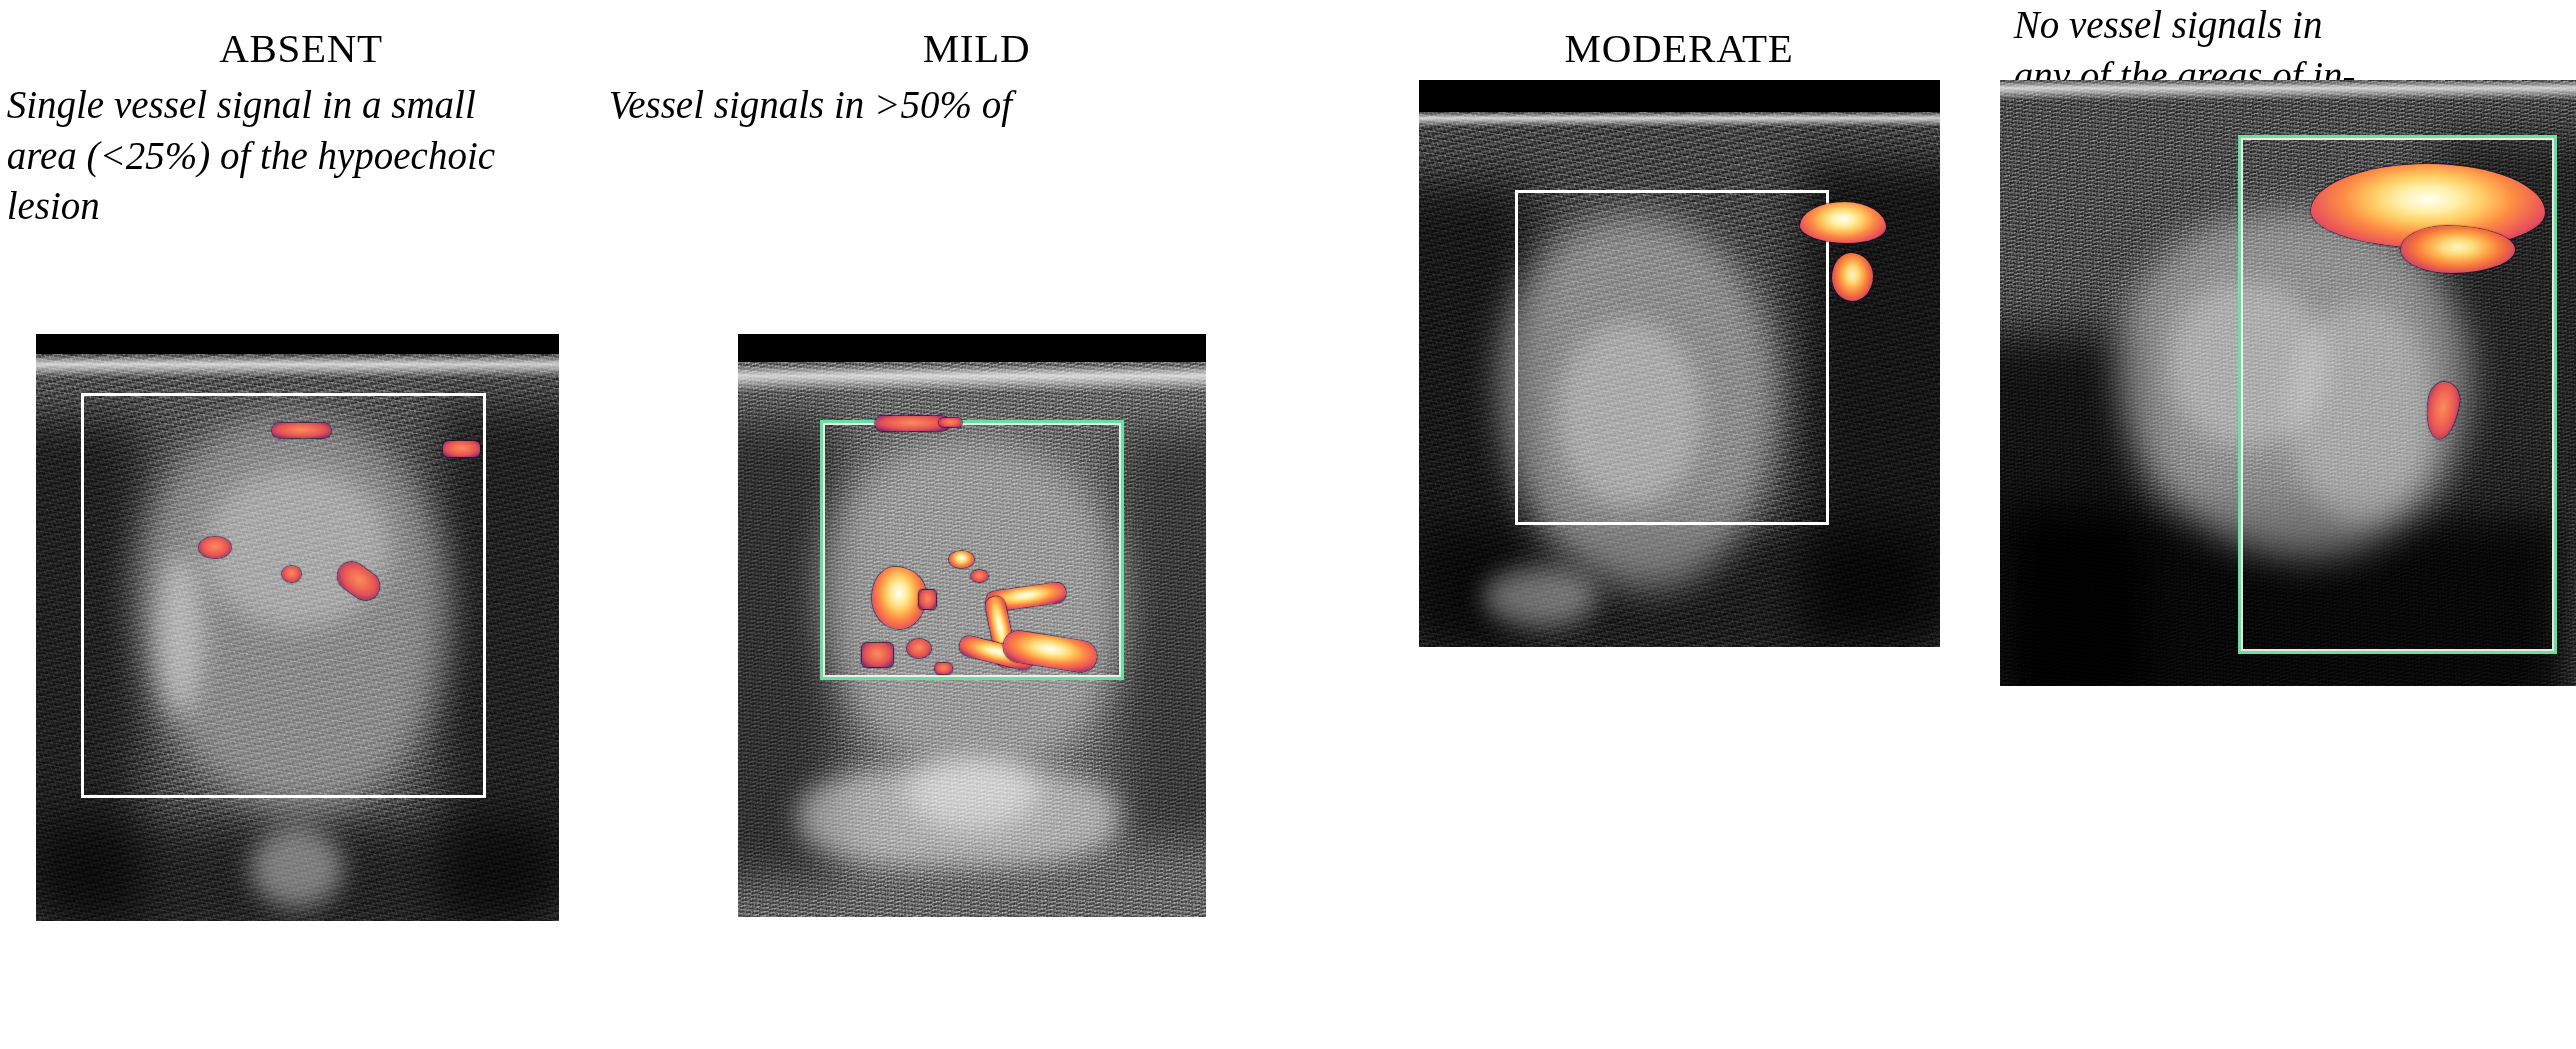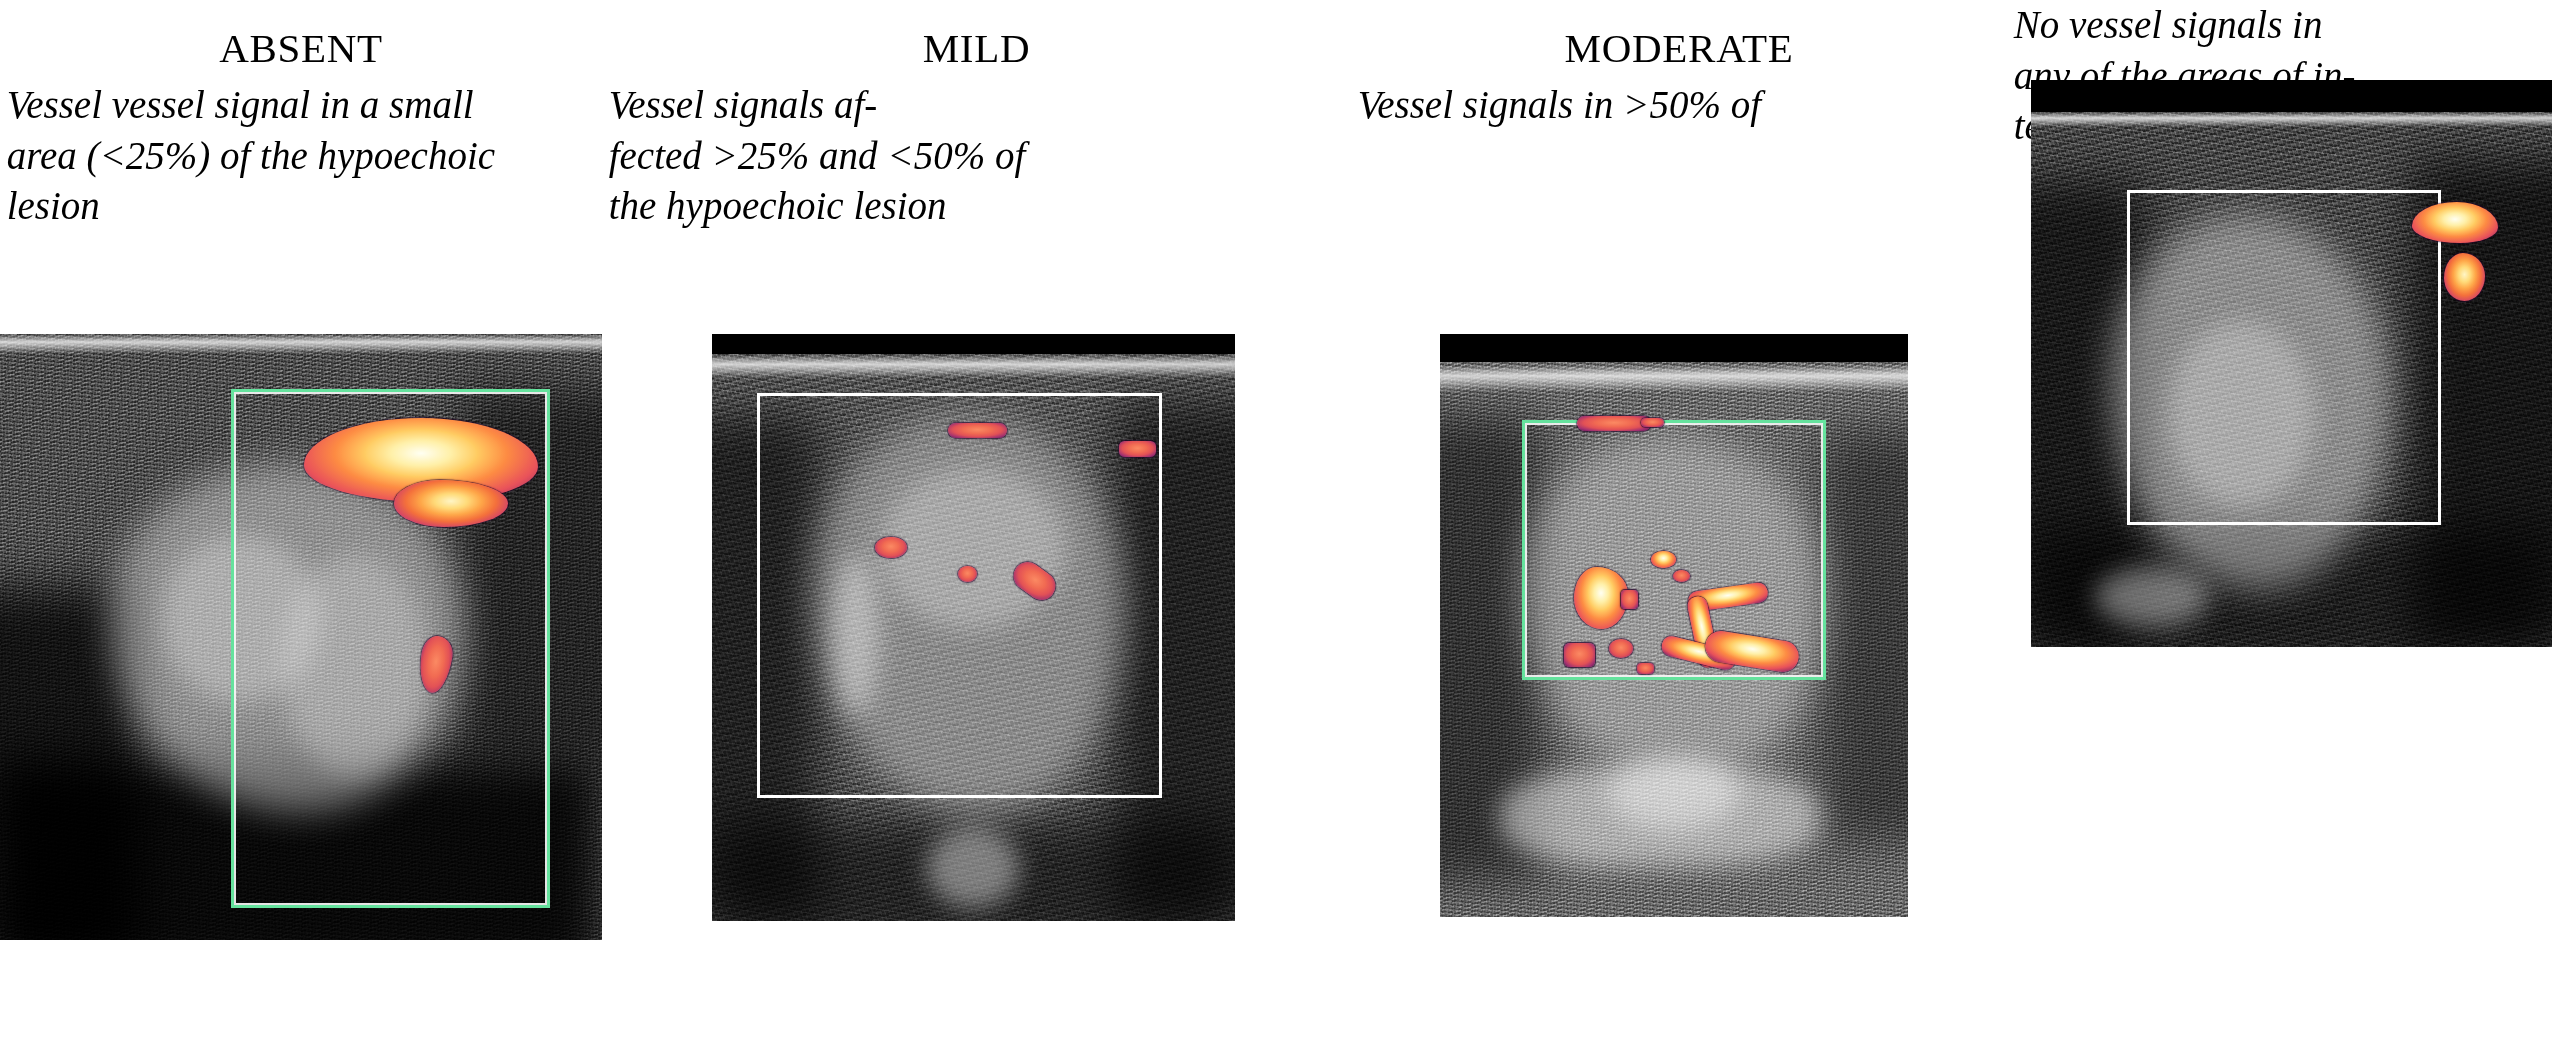--- a/index.html
+++ b/index.html
@@ -175,33 +175,26 @@
   <div class="grade-desc">
     <span class="desc-inner">
       <span class="desc-line">No vessel signals in</span>
       <span class="desc-line">any of the areas of in-</span>
       <span class="desc-line">terest</span>
     </span>
   </div>
 
   <div class="grade-desc">
     <span class="desc-inner">
-      <span class="desc-line">Vessel vessel signal in a small</span>
+      <span class="desc-line">Single vessel signal in a small</span>
       <span class="desc-line">area (&lt;25%) of the hypoechoic</span>
       <span class="desc-line">lesion</span>
     </span>
   </div>
 
-  <div class="grade-desc">
-    <span class="desc-inner">
-      <span class="desc-line">Vessel signals af-</span>
-      <span class="desc-line">fected &gt;25% and &lt;50% of</span>
-      <span class="desc-line">the hypoechoic lesion</span>
-    </span>
-  </div>
 
   <div class="grade-desc">
     <span class="desc-inner">
       <span class="desc-line">Vessel signals in &gt;50% of</span>
     </span>
   </div>
 
   <div class="img-cell">
     <div class="us-image" style="width:521px;height:567px;margin-left:0px;">
       <div class="tissue" style="background-color:#3a3a3a;"></div>

